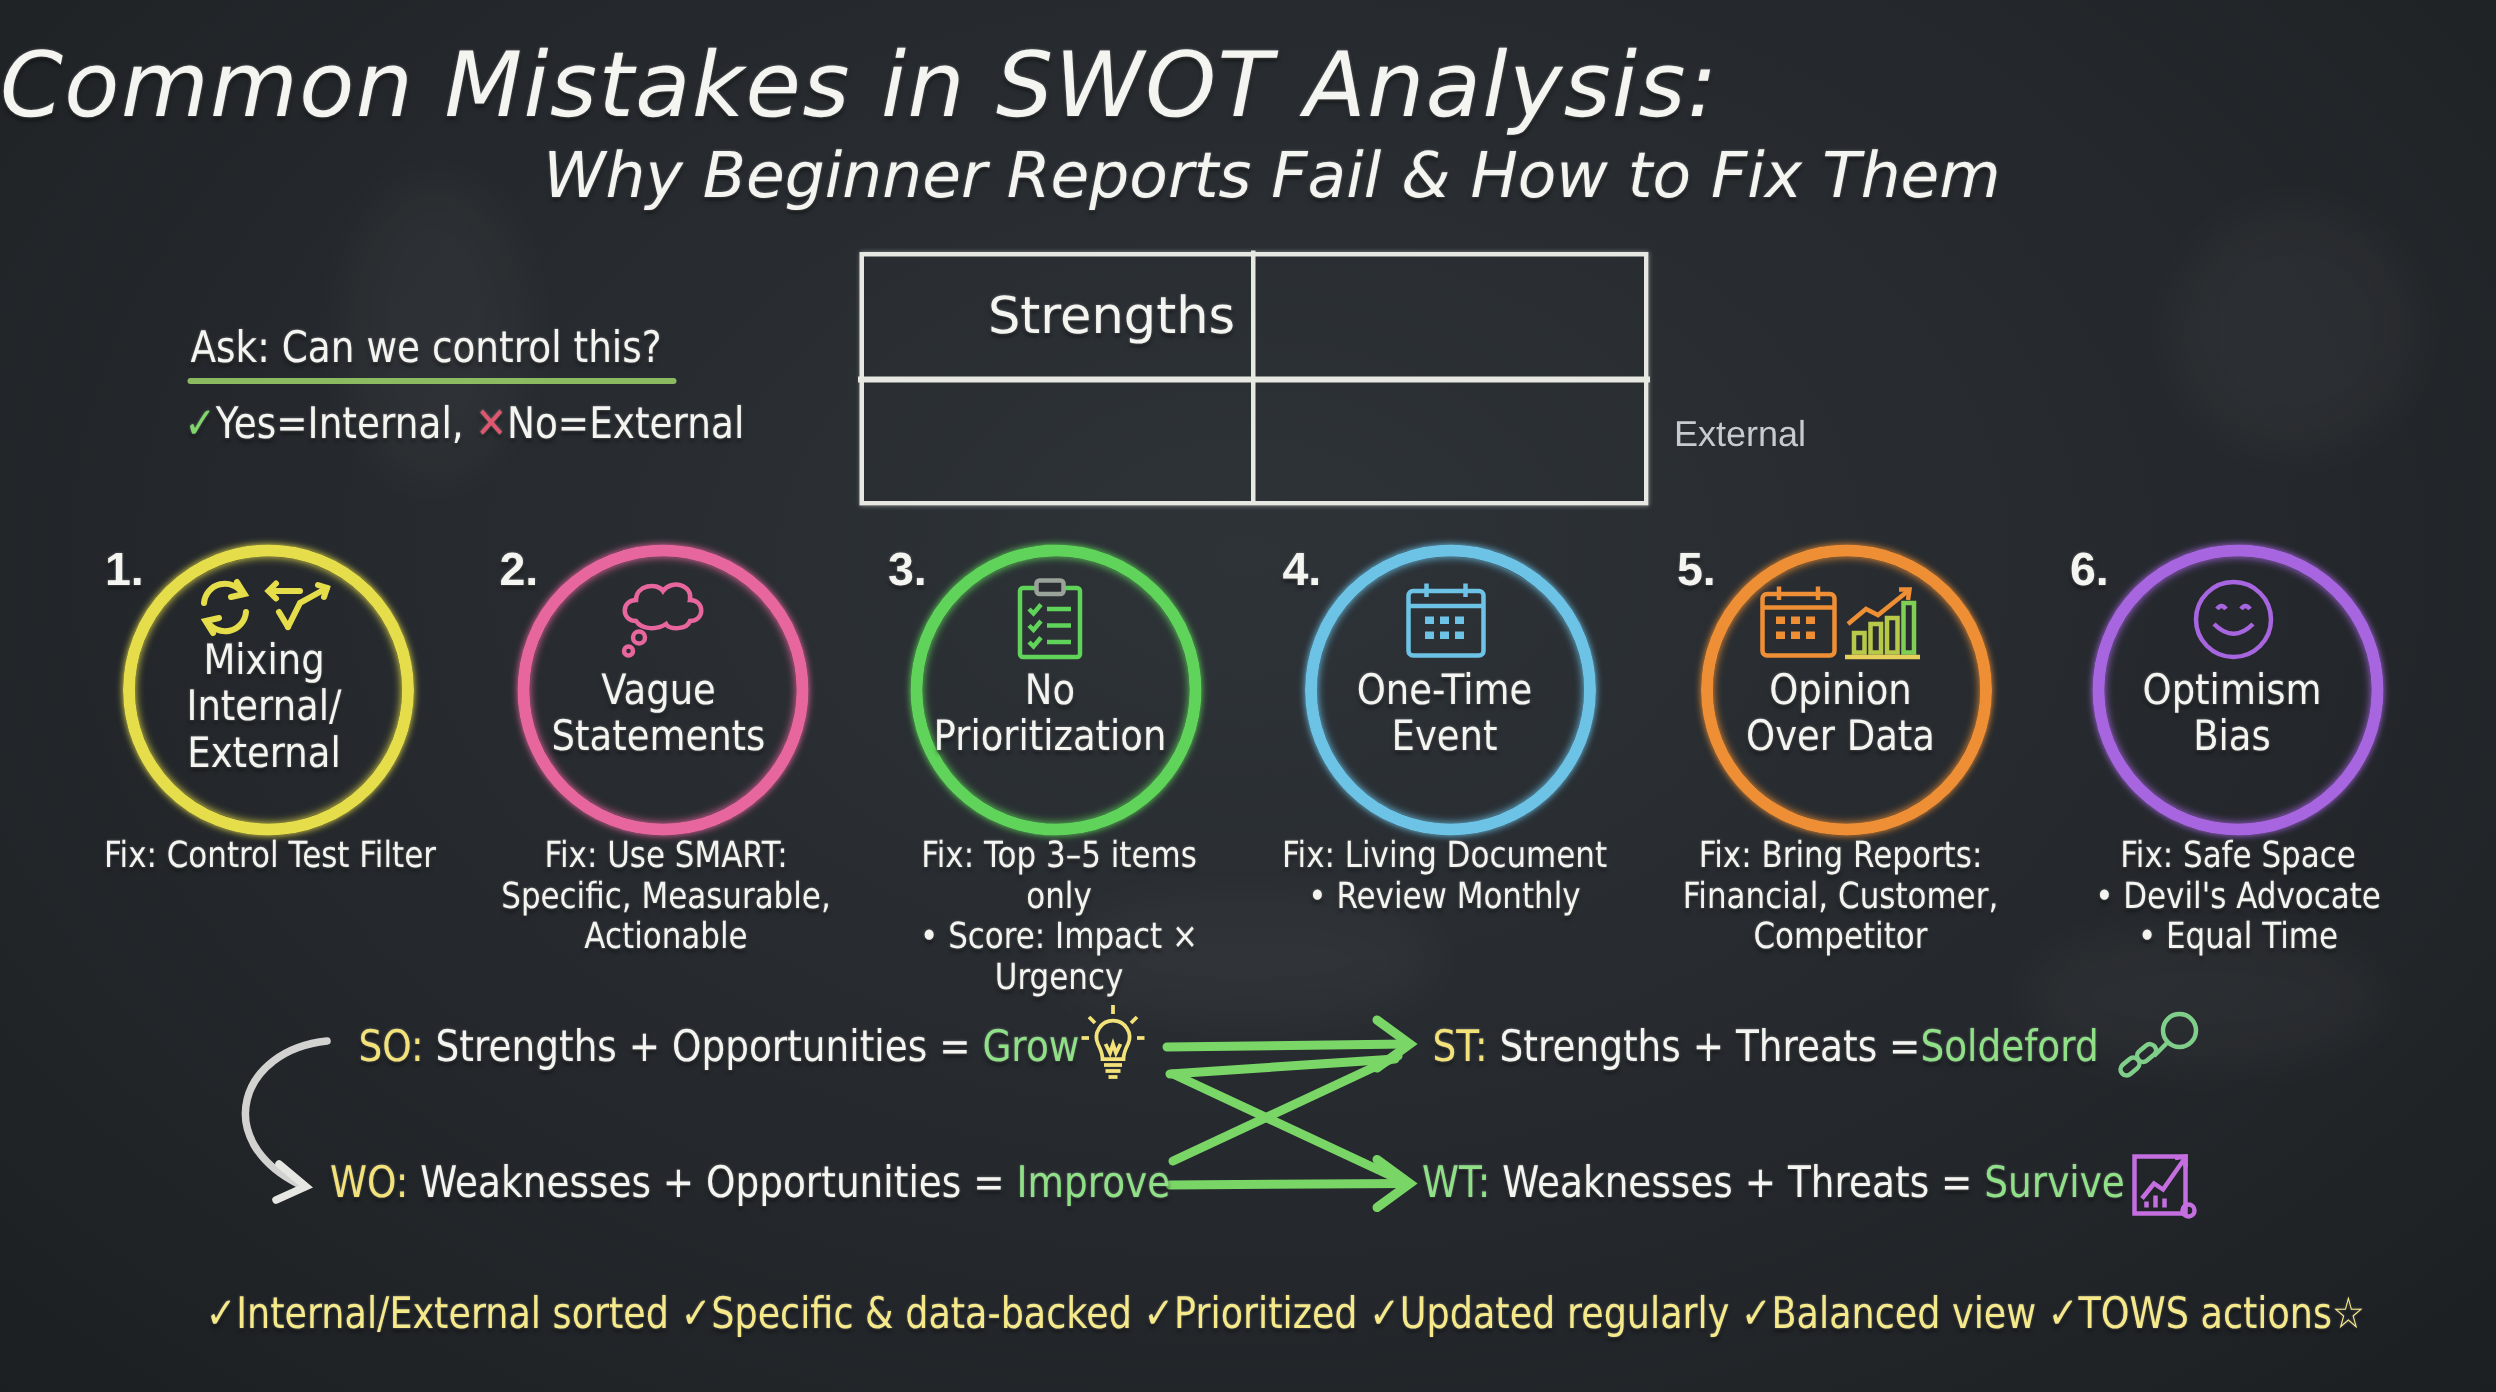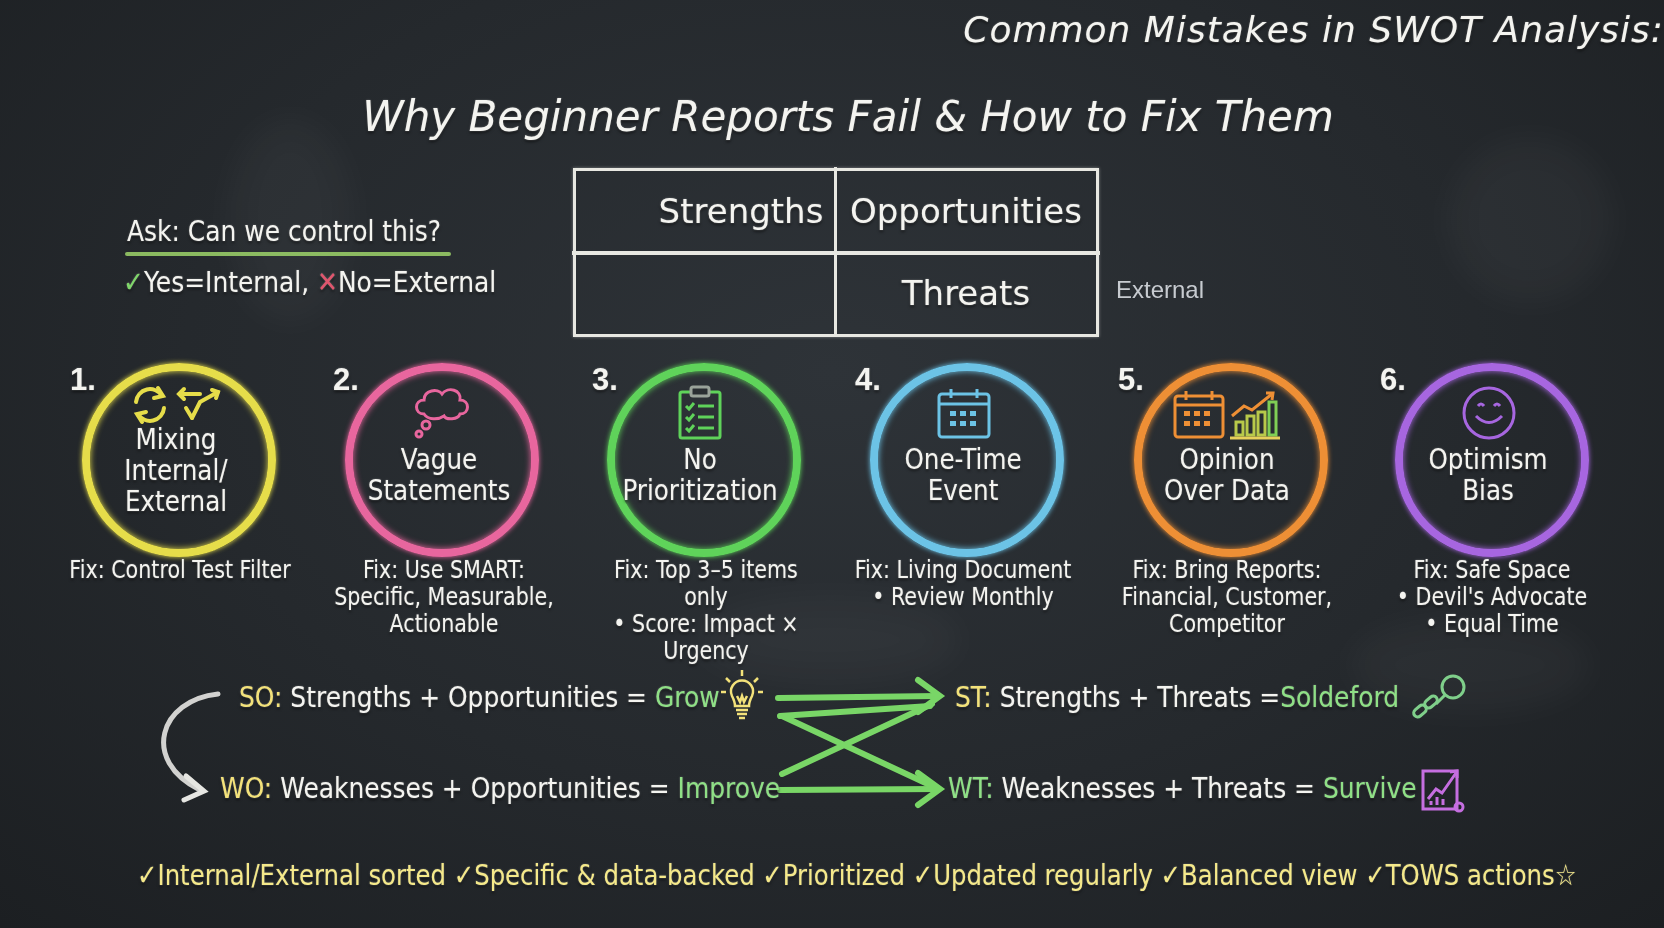--- a/index.html
+++ b/index.html
@@ -5,21 +5,21 @@
   html, body { margin:0; padding:0; }
   body {
     width:1664px; height:928px; overflow:hidden; position:relative;
     background: radial-gradient(ellipse at 50% 40%, #2e3338 0%, #25292d 55%, #1c1f22 100%);
     font-family: "Liberation Sans", "DejaVu Sans", sans-serif;
     color:#f4f4f0;
   }
   .abs { position:absolute; }
   .smudge { position:absolute; border-radius:50%; background: rgba(255,255,255,0.035); filter: blur(18px); }
   .chalk { text-shadow: 0 0 2px rgba(255,255,255,0.35), 0 2px 3px rgba(0,0,0,0.6); }
-  .title1 { left:0; width:1664px; top:9px; text-align:right; font-family:"DejaVu Sans", sans-serif; font-size:36px; letter-spacing:1px; font-style:italic; }
+  .title1 { left:0; width:1664px; top:22px; text-align:left; font-family:"DejaVu Sans", sans-serif; font-size:60px; letter-spacing:1px; font-style:italic; }
   .title2 { left:0; width:1664px; top:92px; text-align:center; font-family:"DejaVu Sans", sans-serif; font-size:42px; font-style:italic;padding-left:16px; }
   .ask { left:127px; top:214px; font-size:29px; font-family:"DejaVu Sans", sans-serif; transform:scaleX(0.86); transform-origin:left; }
   .ask-underline { left:125px; top:252px; width:326px; height:4px; background:#9ed36a; border-radius:3px; opacity:0.85; }
   .yesno { left:123px; top:265px; font-size:29px; font-family:"DejaVu Sans", sans-serif; transform:scaleX(0.86); transform-origin:left; white-space:nowrap; }
   .check-g { color:#7fd66a; font-weight:bold; }
   .cross-r { color:#e0566e; font-weight:bold; }
   .grid { left:573px; top:168px; width:520px; height:163px; border:3px solid #e8e8e2; box-shadow: 0 0 3px rgba(255,255,255,0.4); }
   .grid .vline { position:absolute; left:258px; top:-4px; width:3px; height:168px; background:#e8e8e2; }
   .grid .hline { position:absolute; left:-4px; top:80px; width:528px; height:4px; background:#e8e8e2; }
   .cell { position:absolute; width:258px; height:80px; display:flex; align-items:center; justify-content:center; font-family:"DejaVu Sans", sans-serif; font-size:34px; }
@@ -50,22 +50,20 @@
 <div class="abs ask-underline"></div>
 <div class="abs yesno chalk">
   <span class="check-g">✓</span><span>Yes=Internal,</span>
   <span class="cross-r">✕</span><span>No=External</span>
 </div>
 
 <div class="abs grid">
   <div class="vline"></div>
   <div class="hline"></div>
   <div class="cell chalk" style="left:0;top:0;padding-left:36px;">Strengths</div>
-  <div class="cell chalk" style="left:261px;top:0;">Opportunities</div>
-  <div class="cell chalk" style="left:261px;top:82px;">Threats</div>
 </div>
 <div class="abs external-label">External</div>
 
 <div class="num chalk" style="left:70px;top:362px;">1.</div>
 <div class="circle" style="left:82px;top:363px;color:#e6dd4a;border-color:#e6dd4a;"></div>
 <div class="icon-wrap" style="left:128px;top:382px;">
   <svg width="100" height="44" viewBox="0 0 100 44" fill="none" stroke="#e6dd4a" stroke-width="4" stroke-linecap="round">
     <path d="M8 20 A14 14 0 0 1 34 14"></path>
       <path d="M30 6 L35 14 L26 16"></path>
     <path d="M36 26 A14 14 0 0 1 10 32"></path>

